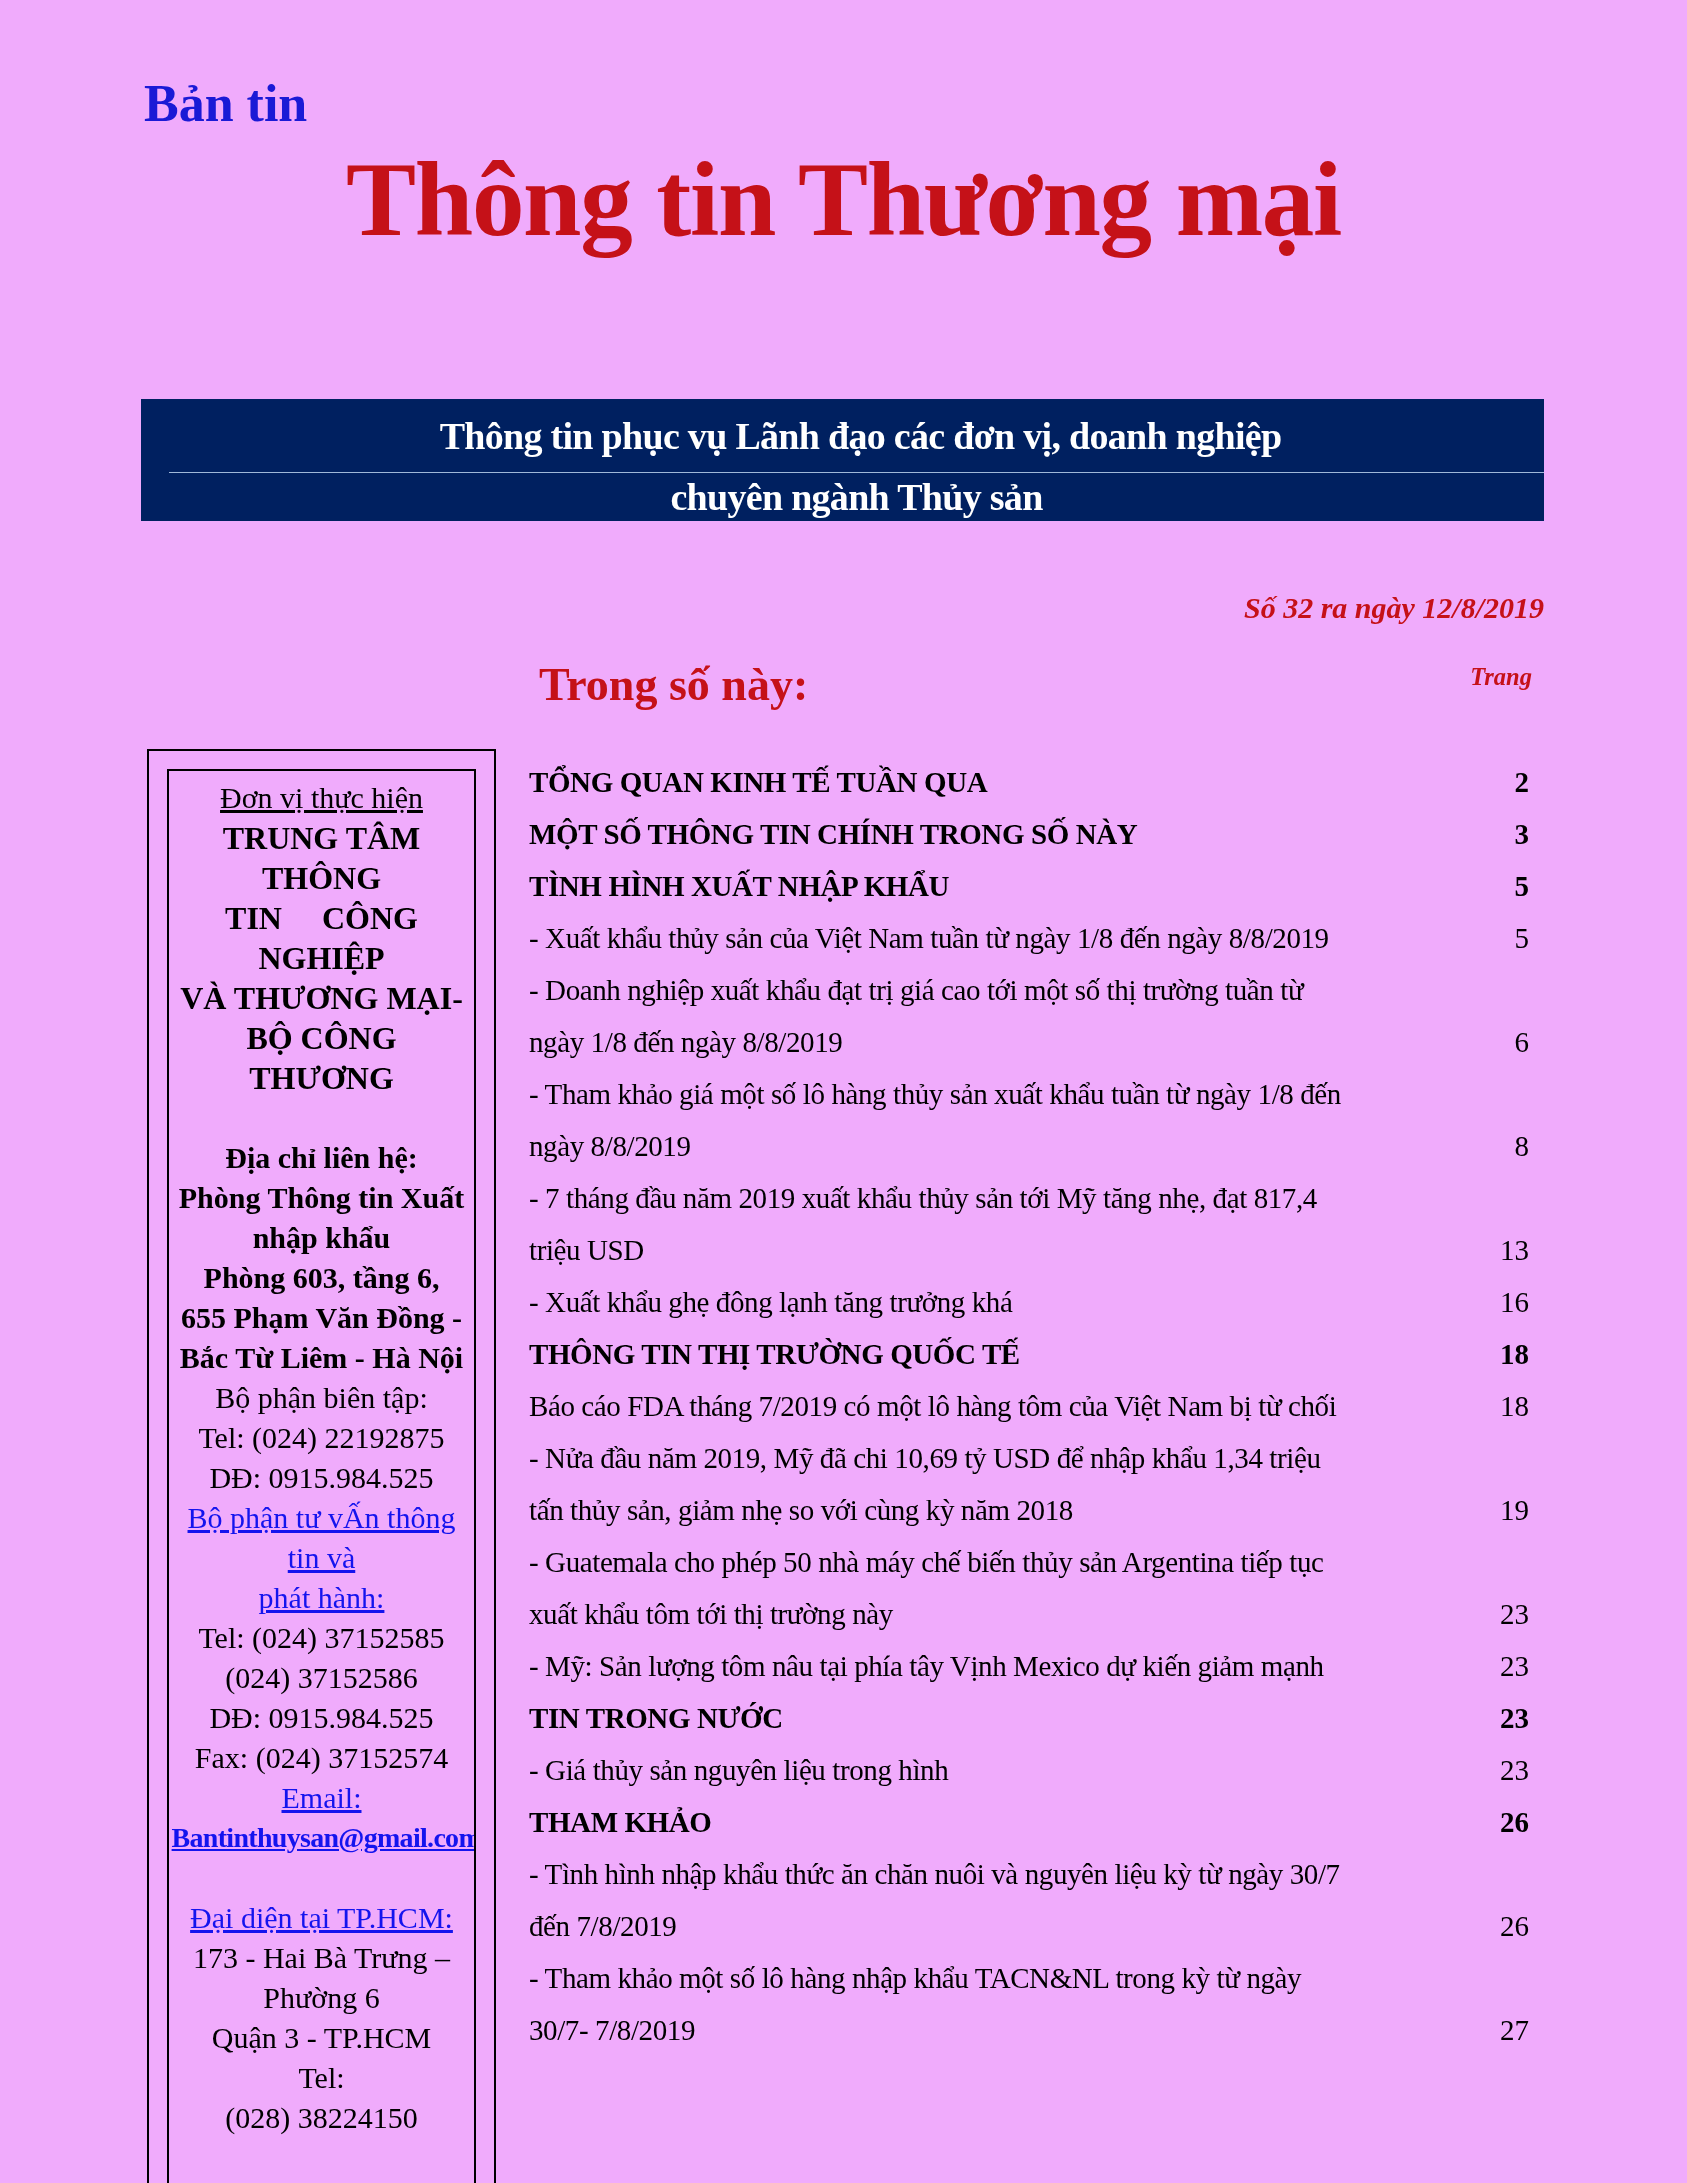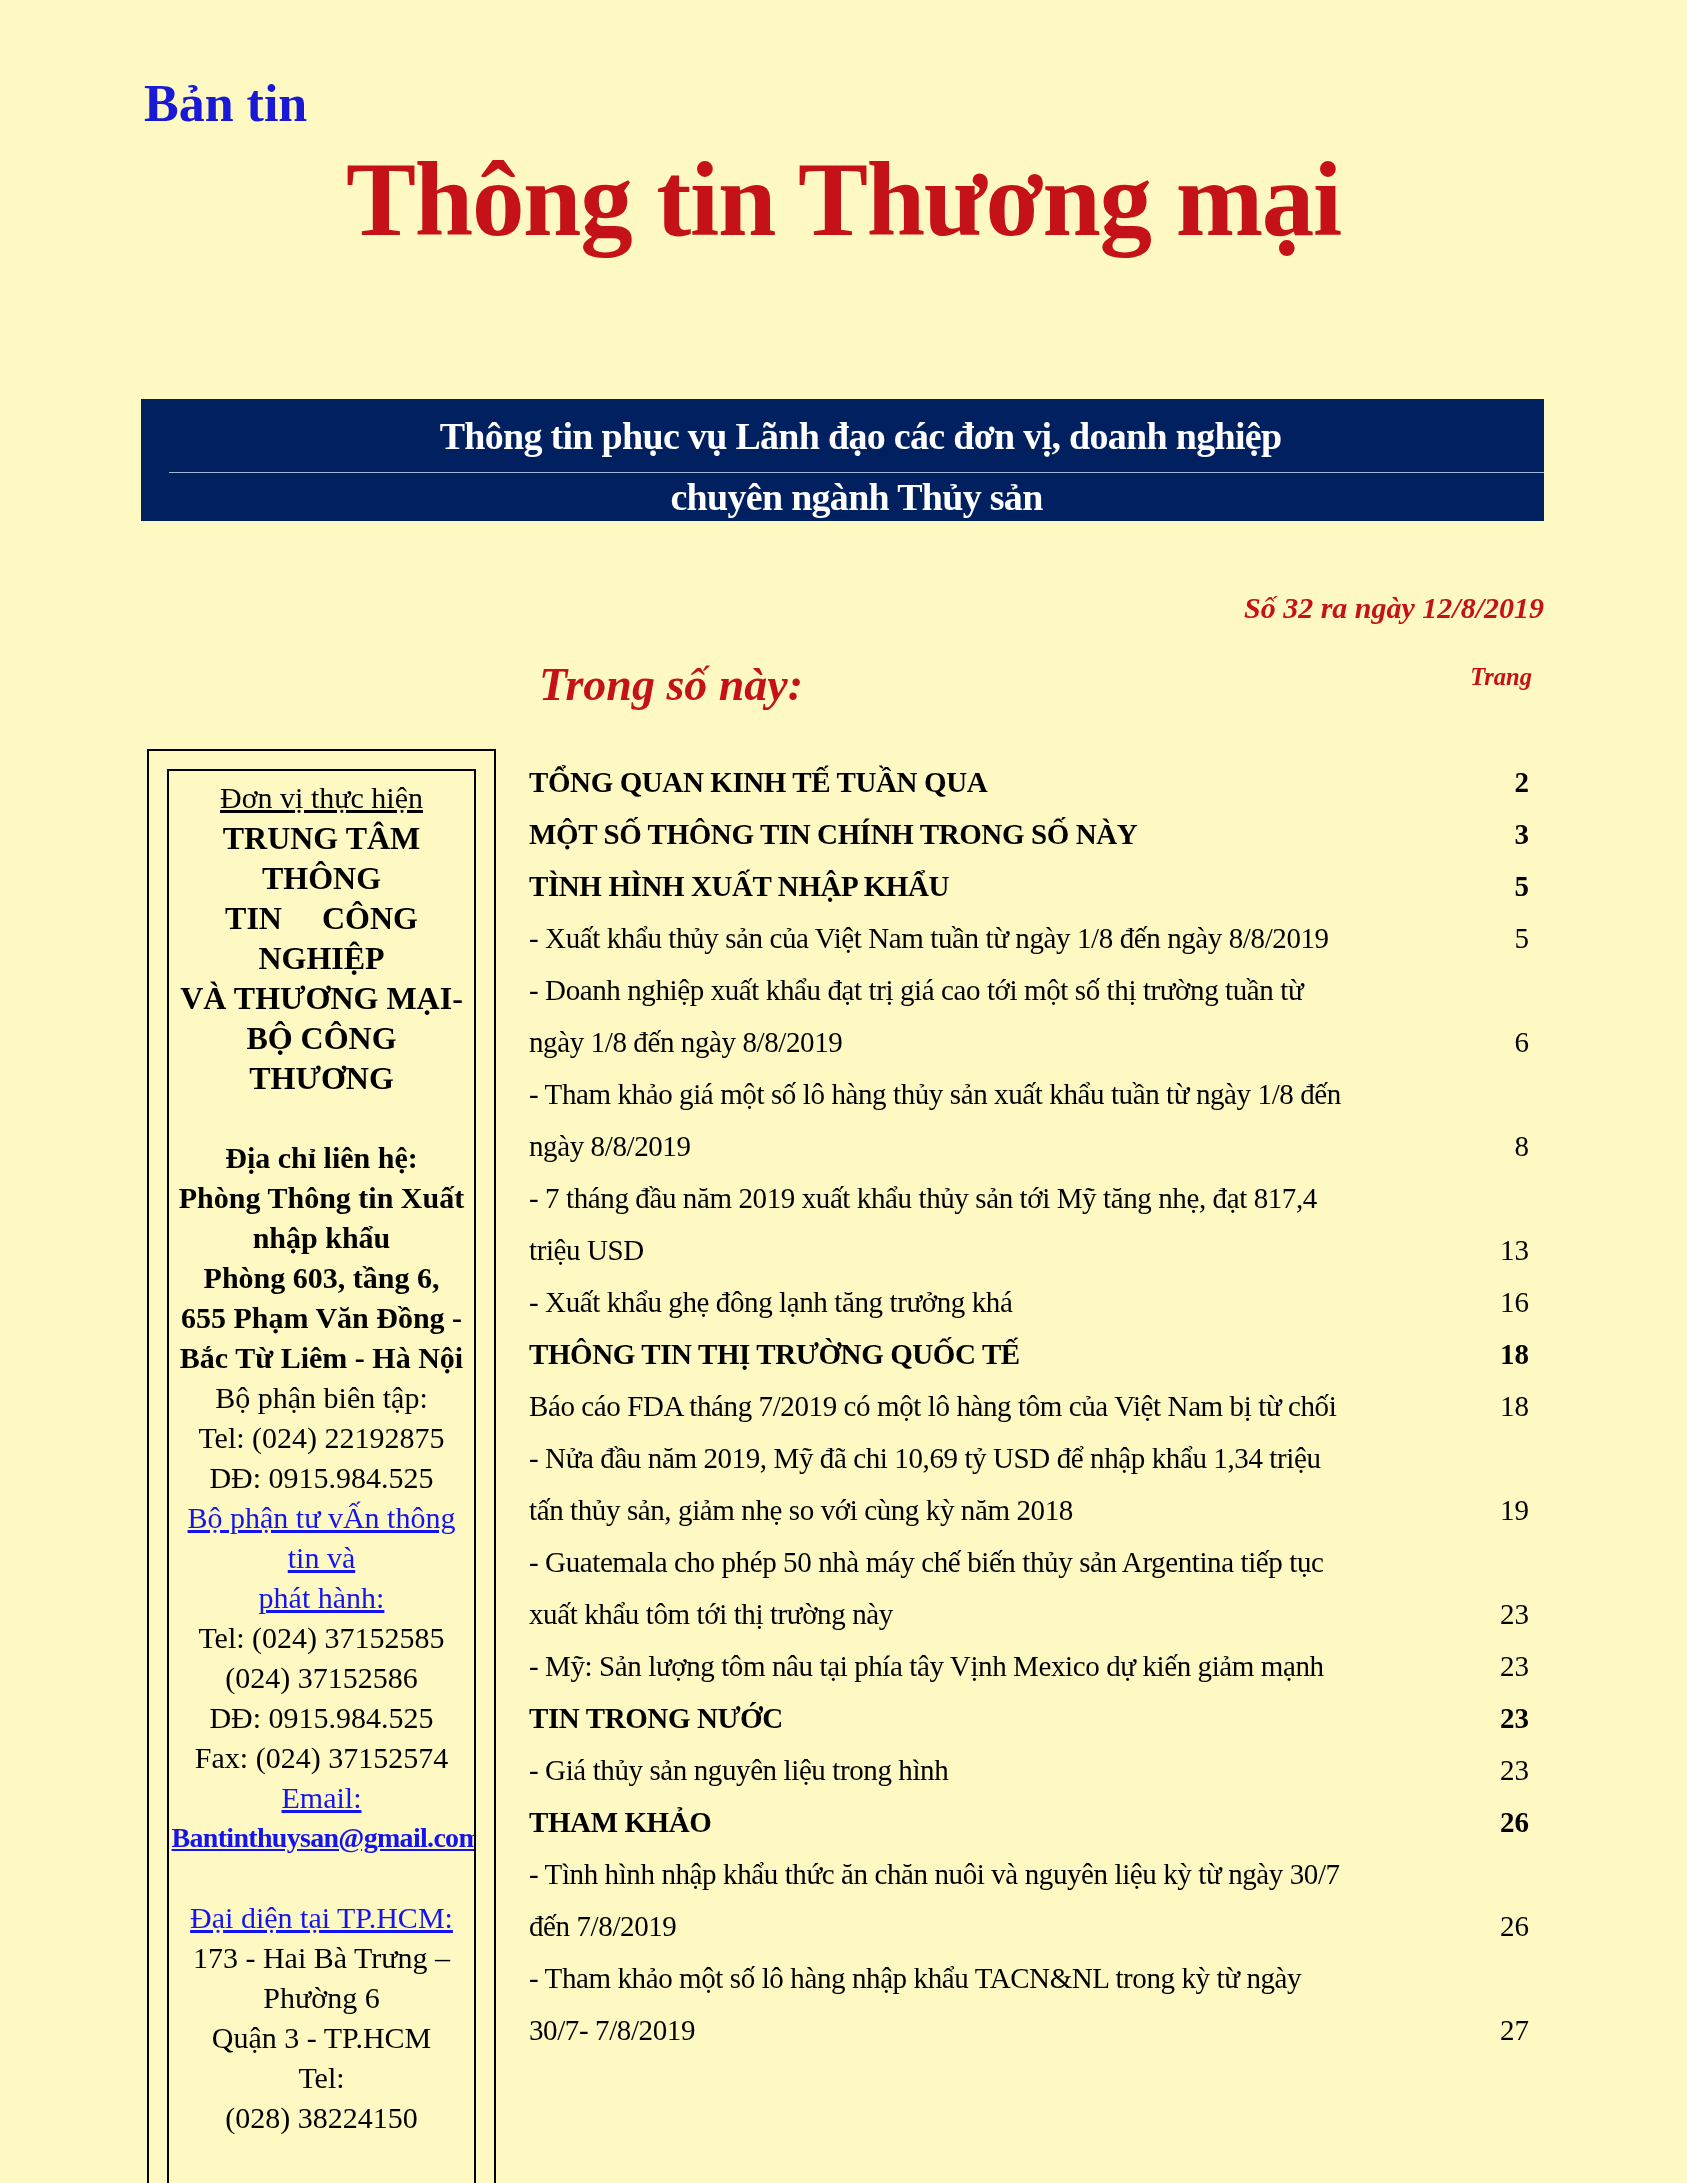--- a/index.html
+++ b/index.html
@@ -1,20 +1,20 @@
 <!DOCTYPE html>
 <html lang="vi" style="font-size:10.6px"><head>
 <meta charset="utf-8">
 <style>
   * { margin:0; padding:0; box-sizing:border-box; }
   html,body { background:#ffffff; }
   .page {
     position:relative;
     width:1687px; height:2183px;
-    background:#fef9c3;
+    background:#f0abfc;
     font-family:"Liberation Serif","DejaVu Serif",serif;
     color:#000;
     overflow:hidden;
   }
   .kicker {
     position:absolute; left:144px; top:74px;
     font-size:52px; font-weight:bold; color:#1A1AD6;
   }
   .pub-title {
     position:absolute; left:0; right:0; top:140px;
@@ -35,21 +35,21 @@
   }
   .banner-row1 { height:73px; display:flex; align-items:center; justify-content:center;padding-left:36px; }
   .banner-row2 { height:49px; border-top:1.3px solid #9FB8D9; display:flex; align-items:center; justify-content:center;margin-left:28px; }
   .issue-line {
     position:absolute; right:143px; top:591px;
     font-size:30px; font-weight:bold; font-style:italic; color:#C51118;
     white-space:nowrap;
   }
   .toc-heading {
     position:absolute; left:539px; top:658px;
-    font-size:46px; font-weight:bold; font-style:italic; color:#C51118;
+    font-size:46px; font-weight:bold; color:#C51118;
   }
   .page-col-label {
     position:absolute; right:155px; top:663px;
     font-size:24.5px; font-weight:bold; font-style:italic; color:#C51118;
   }
   
   .info-box {
     position:absolute; left:147px; top:749px; width:349px; height:1580px;
     border:2px solid #000; padding:18px;
   }

